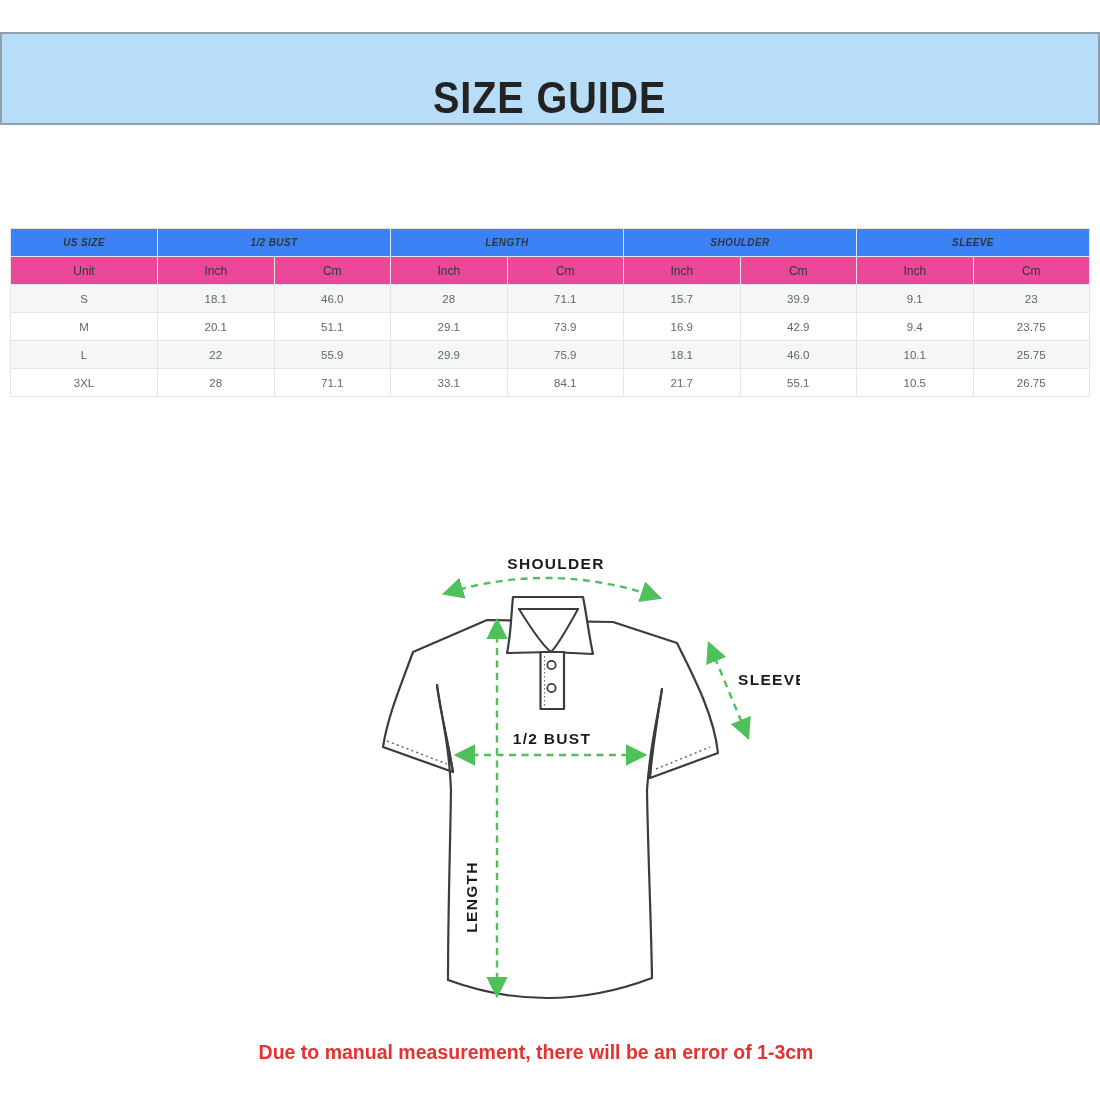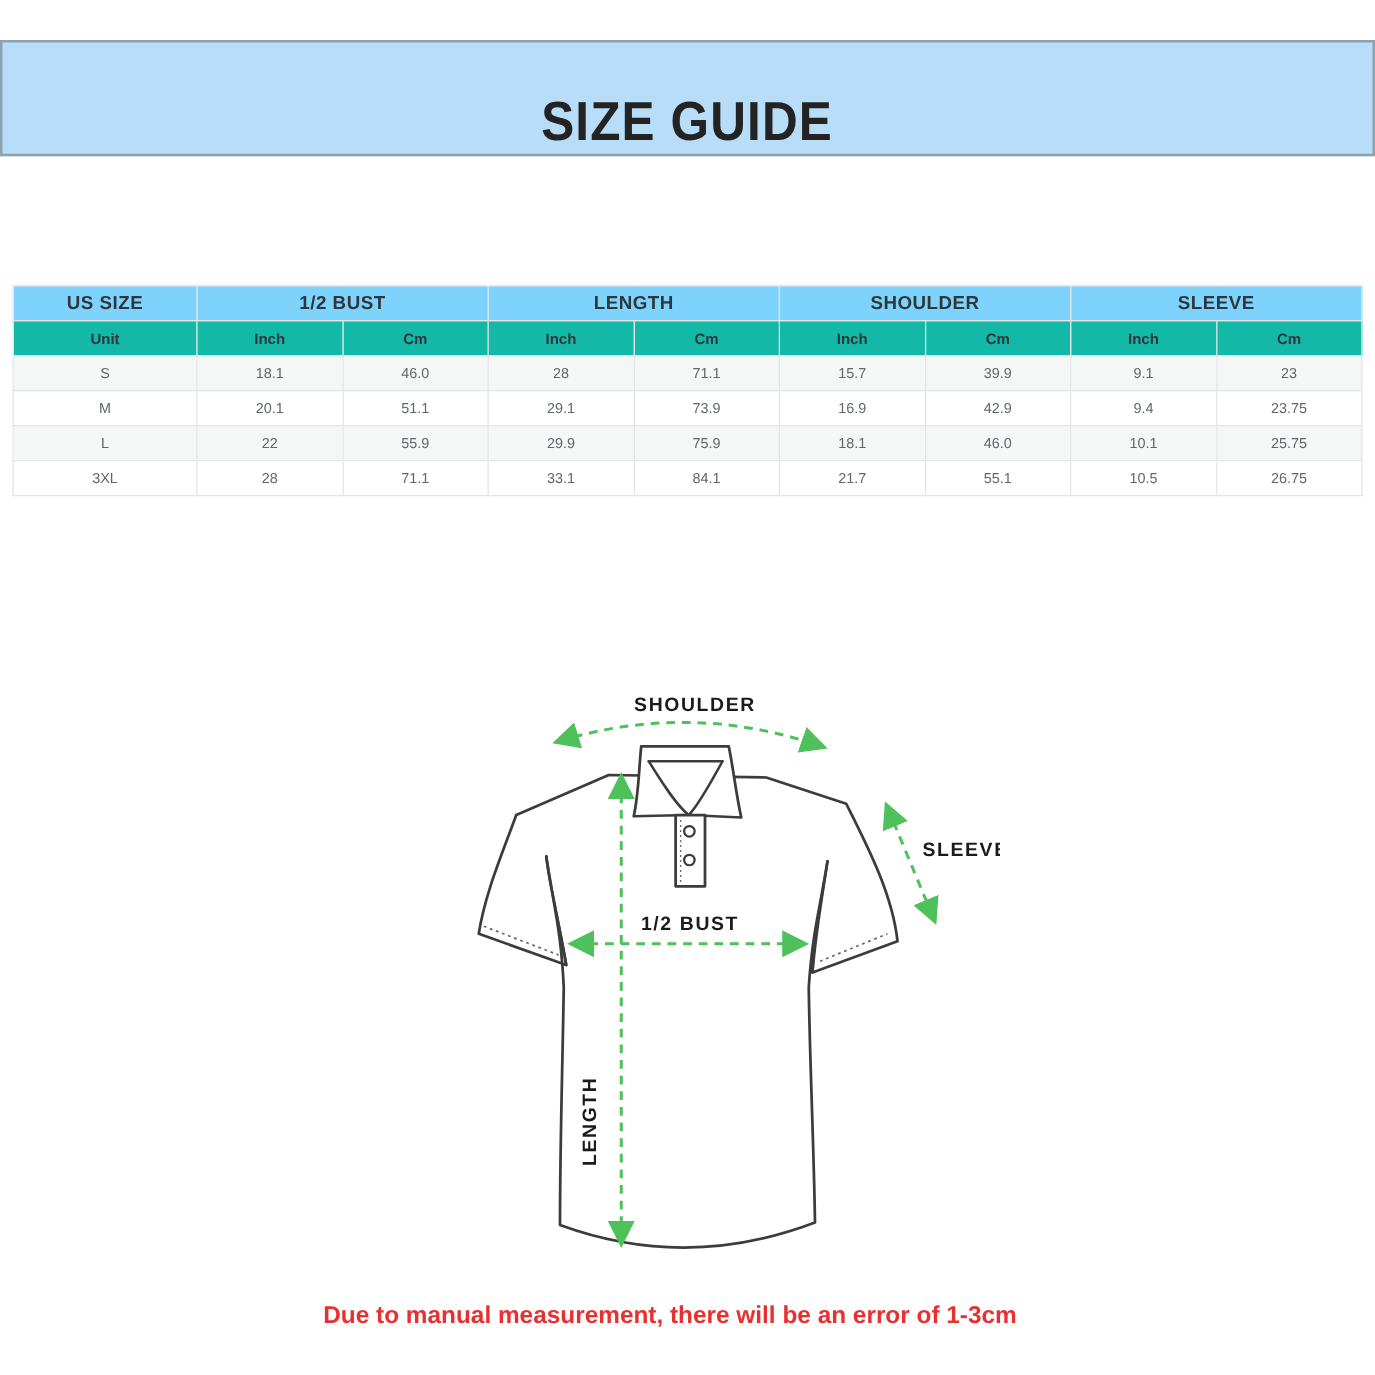--- a/index.html
+++ b/index.html
@@ -13,23 +13,23 @@
 
   .banner{position:absolute;left:0;top:32px;width:1100px;height:93px;
     background:var(--banner-bg);border:2px solid var(--banner-border);
     display:flex;align-items:flex-end;justify-content:center;}
   .banner h1{font-size:44px;font-weight:800;color:var(--title-ink);letter-spacing:1px;
     transform:scaleX(.9);}
 
   table.size{position:absolute;left:10px;top:228px;width:1080px;border-collapse:collapse;table-layout:fixed;}
   table.size th,table.size td{border:1px solid var(--table-border);height:28px;padding:0 2px;
     text-align:center;vertical-align:middle;background:#fff;}
-  table.size thead tr.groups th{font-size:15px;font-weight:bold;color:var(--head-ink);
-    letter-spacing:.4px;background:#7dd3fc;}
-  table.size thead tr.units th{font-size:12px;font-weight:bold;color:var(--head-ink);background:#14b8a6;}
+  table.size thead tr.groups th{font-size:10px;font-weight:bold;color:var(--head-ink);
+    letter-spacing:.4px;background:#3b82f6;font-style:italic;}
+  table.size thead tr.units th{font-size:12px;font-weight:normal;color:var(--head-ink);background:#ec4899;}
   table.size tbody td{font-size:11.5px;color:var(--cell-ink);}
   table.size tbody tr:nth-child(odd) td{background:var(--stripe);}
 
   .diagram{position:absolute;left:330px;top:545px;width:470px;height:490px;}
   .diagram svg{width:100%;height:100%;display:block;}
   .outline{fill:#ffffff;stroke:var(--shirt-ink);stroke-width:2.2;stroke-linejoin:round;stroke-linecap:round;}
   .seam{fill:none;stroke:var(--shirt-ink);stroke-width:2;stroke-linecap:round;}
   .stitch{fill:none;stroke:#6a6a6a;stroke-width:1.4;stroke-dasharray:2.2,3;}
   .pstitch{fill:none;stroke:#6a6a6a;stroke-width:1.1;stroke-dasharray:1.6,2.4;}
   .btn{fill:#ffffff;stroke:var(--shirt-ink);stroke-width:1.8;}

